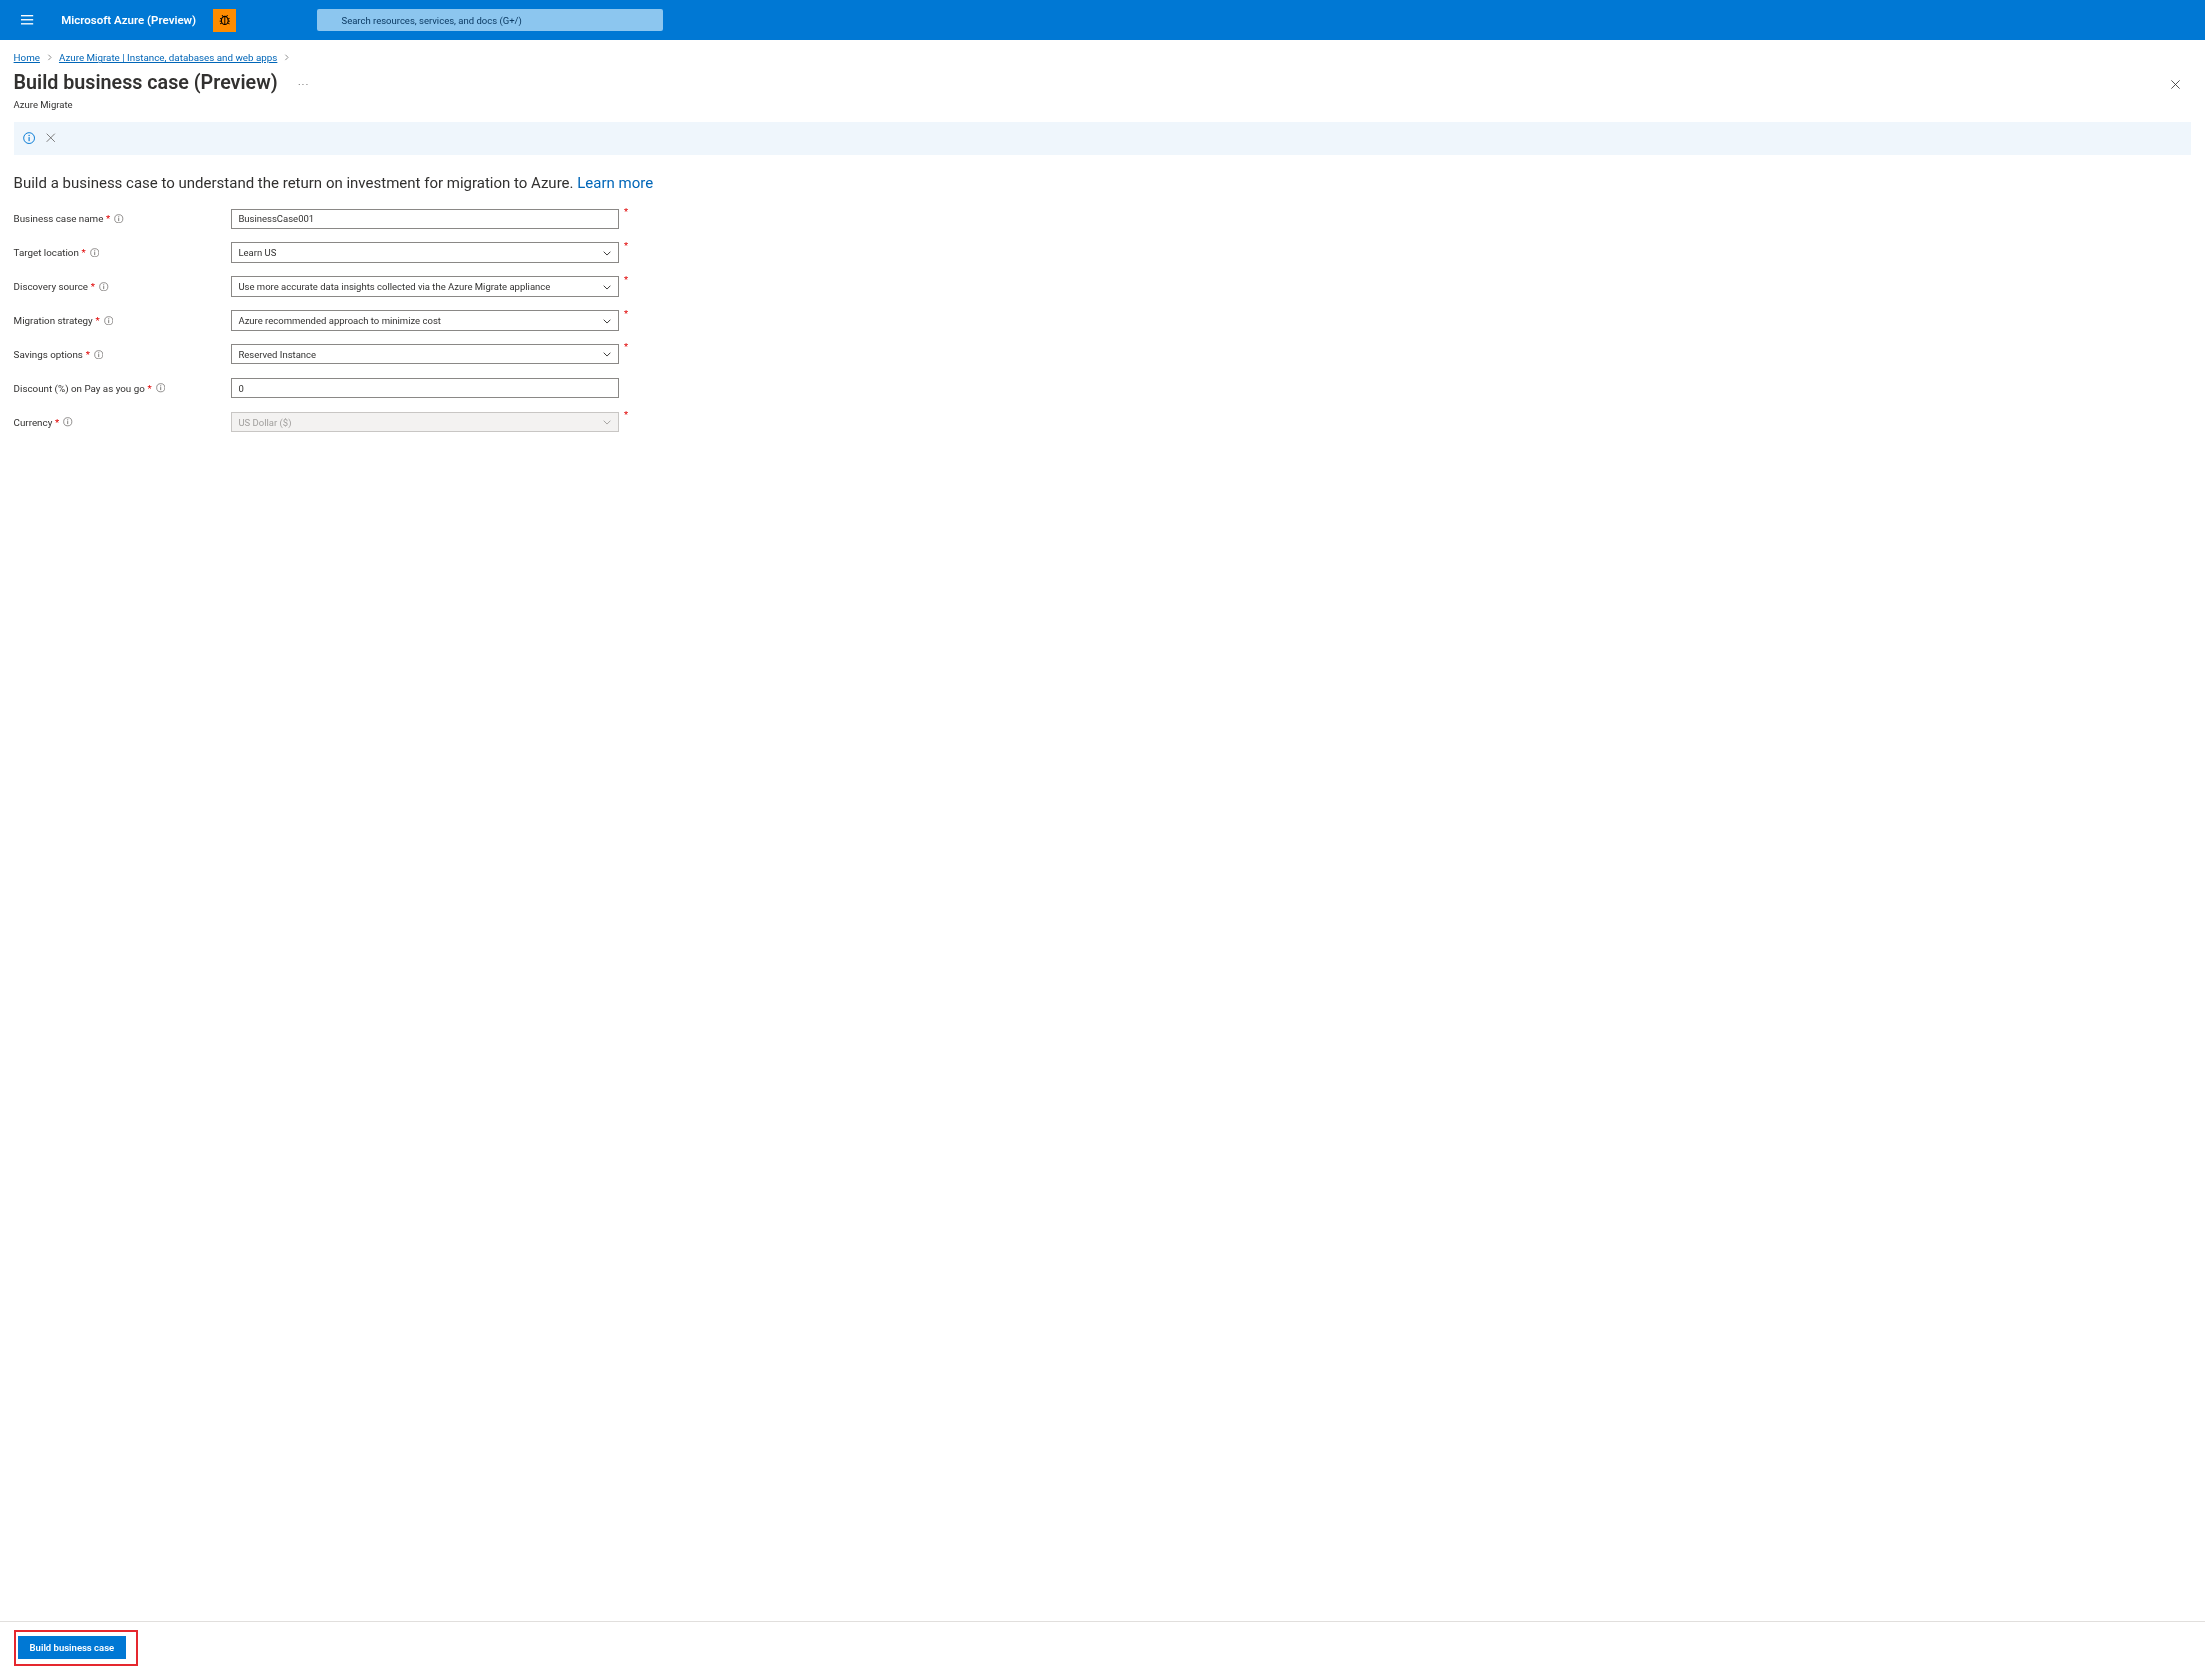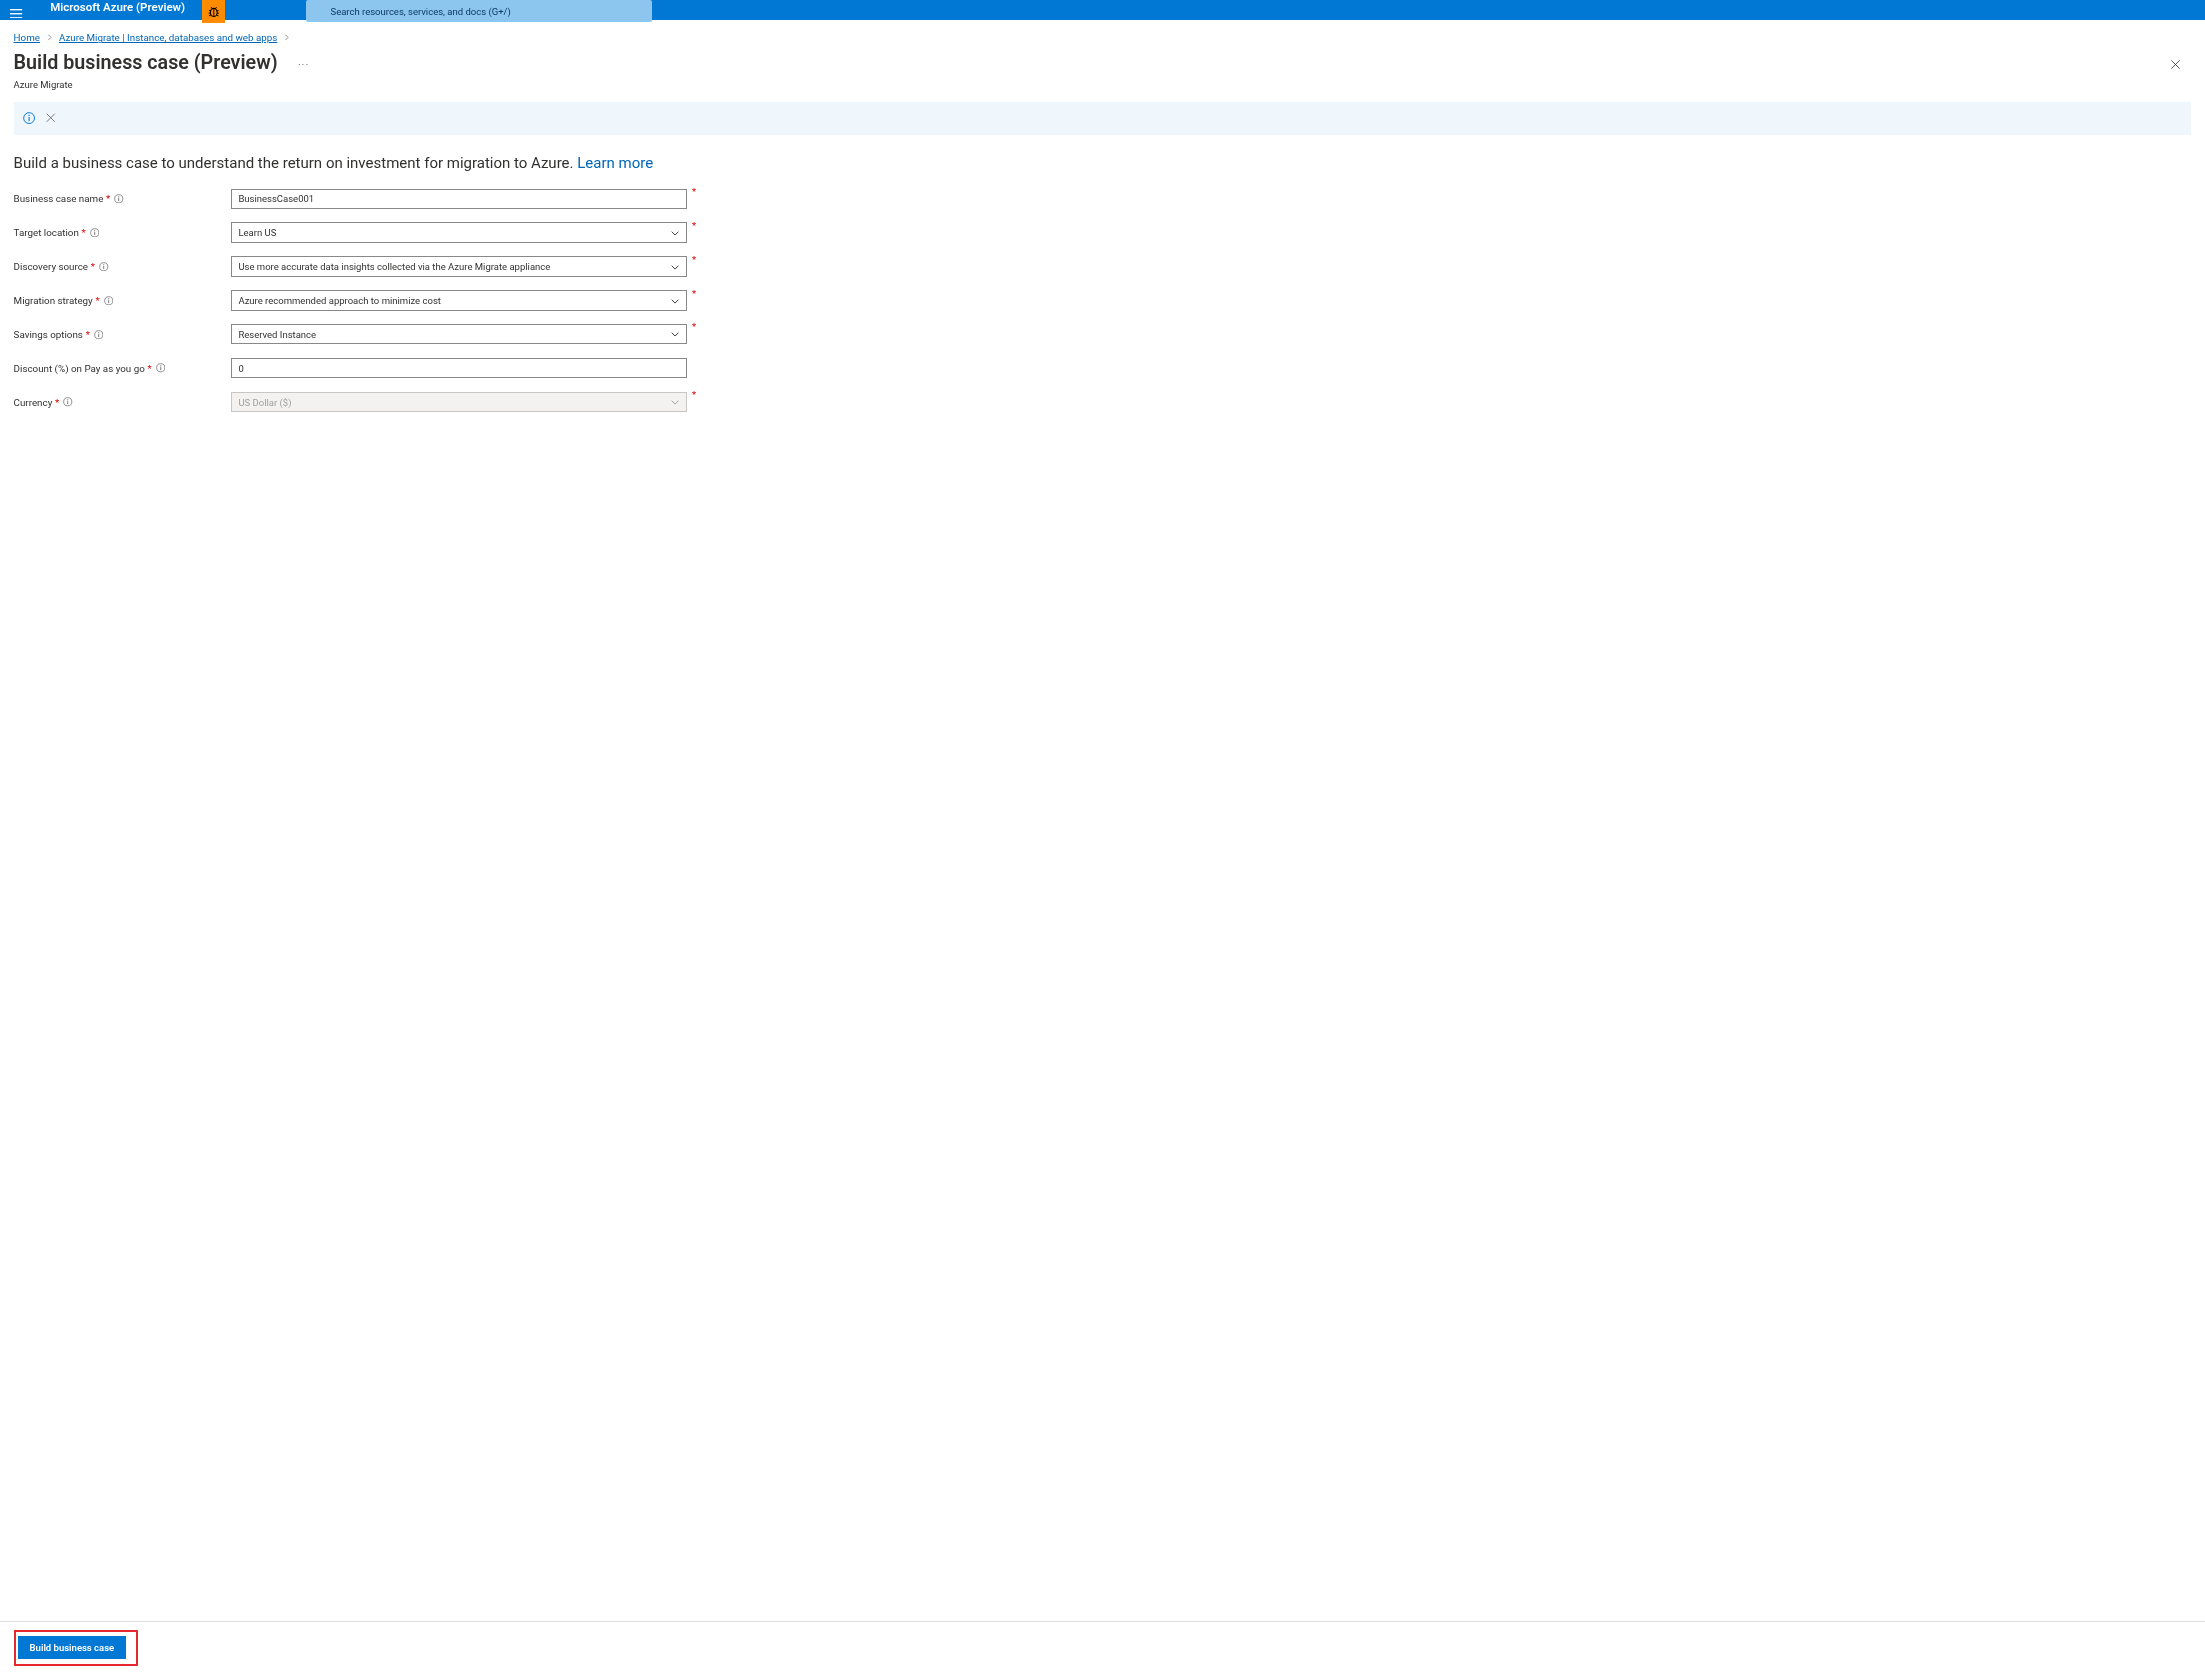--- a/index.html
+++ b/index.html
@@ -7,25 +7,25 @@
       padding: 0;
       box-sizing: border-box;
       font-family: "Segoe UI", -apple-system, BlinkMacSystemFont, Roboto, "Helvetica Neue", sans-serif;
     }
     body {
       background: #ffffff;
       color: #323130;
     }
     
     .topbar {
-      height: 20px;
+      height: 40px;
       background: #0078d4;
       display: flex;
-      align-items: flex-start;
-      padding: 0 3px;
+      align-items: center;
+      padding: 0 14px;
     }
     .hamburger {
       width: 27px;
       height: 27px;
       display: flex;
       align-items: center;
       justify-content: center;
       cursor: pointer;
     }
     .brand {
@@ -155,21 +155,21 @@
       display: flex;
       align-items: center;
       gap: 2.7px;
     }
     .req { color: #e00000; }
     .hint-i {
       display: inline-flex;
       margin-left: 1.4px;
     }
     .form-control-col {
-      width: 456px;
+      width: 388px;
       position: relative;
     }
     .text-input,
     .select-box {
       width: 100%;
       height: 20.3px;
       border: 0.7px solid #8a8886;
       font-size: 9.5px;
       padding: 0 6.8px;
       background: #fff;

